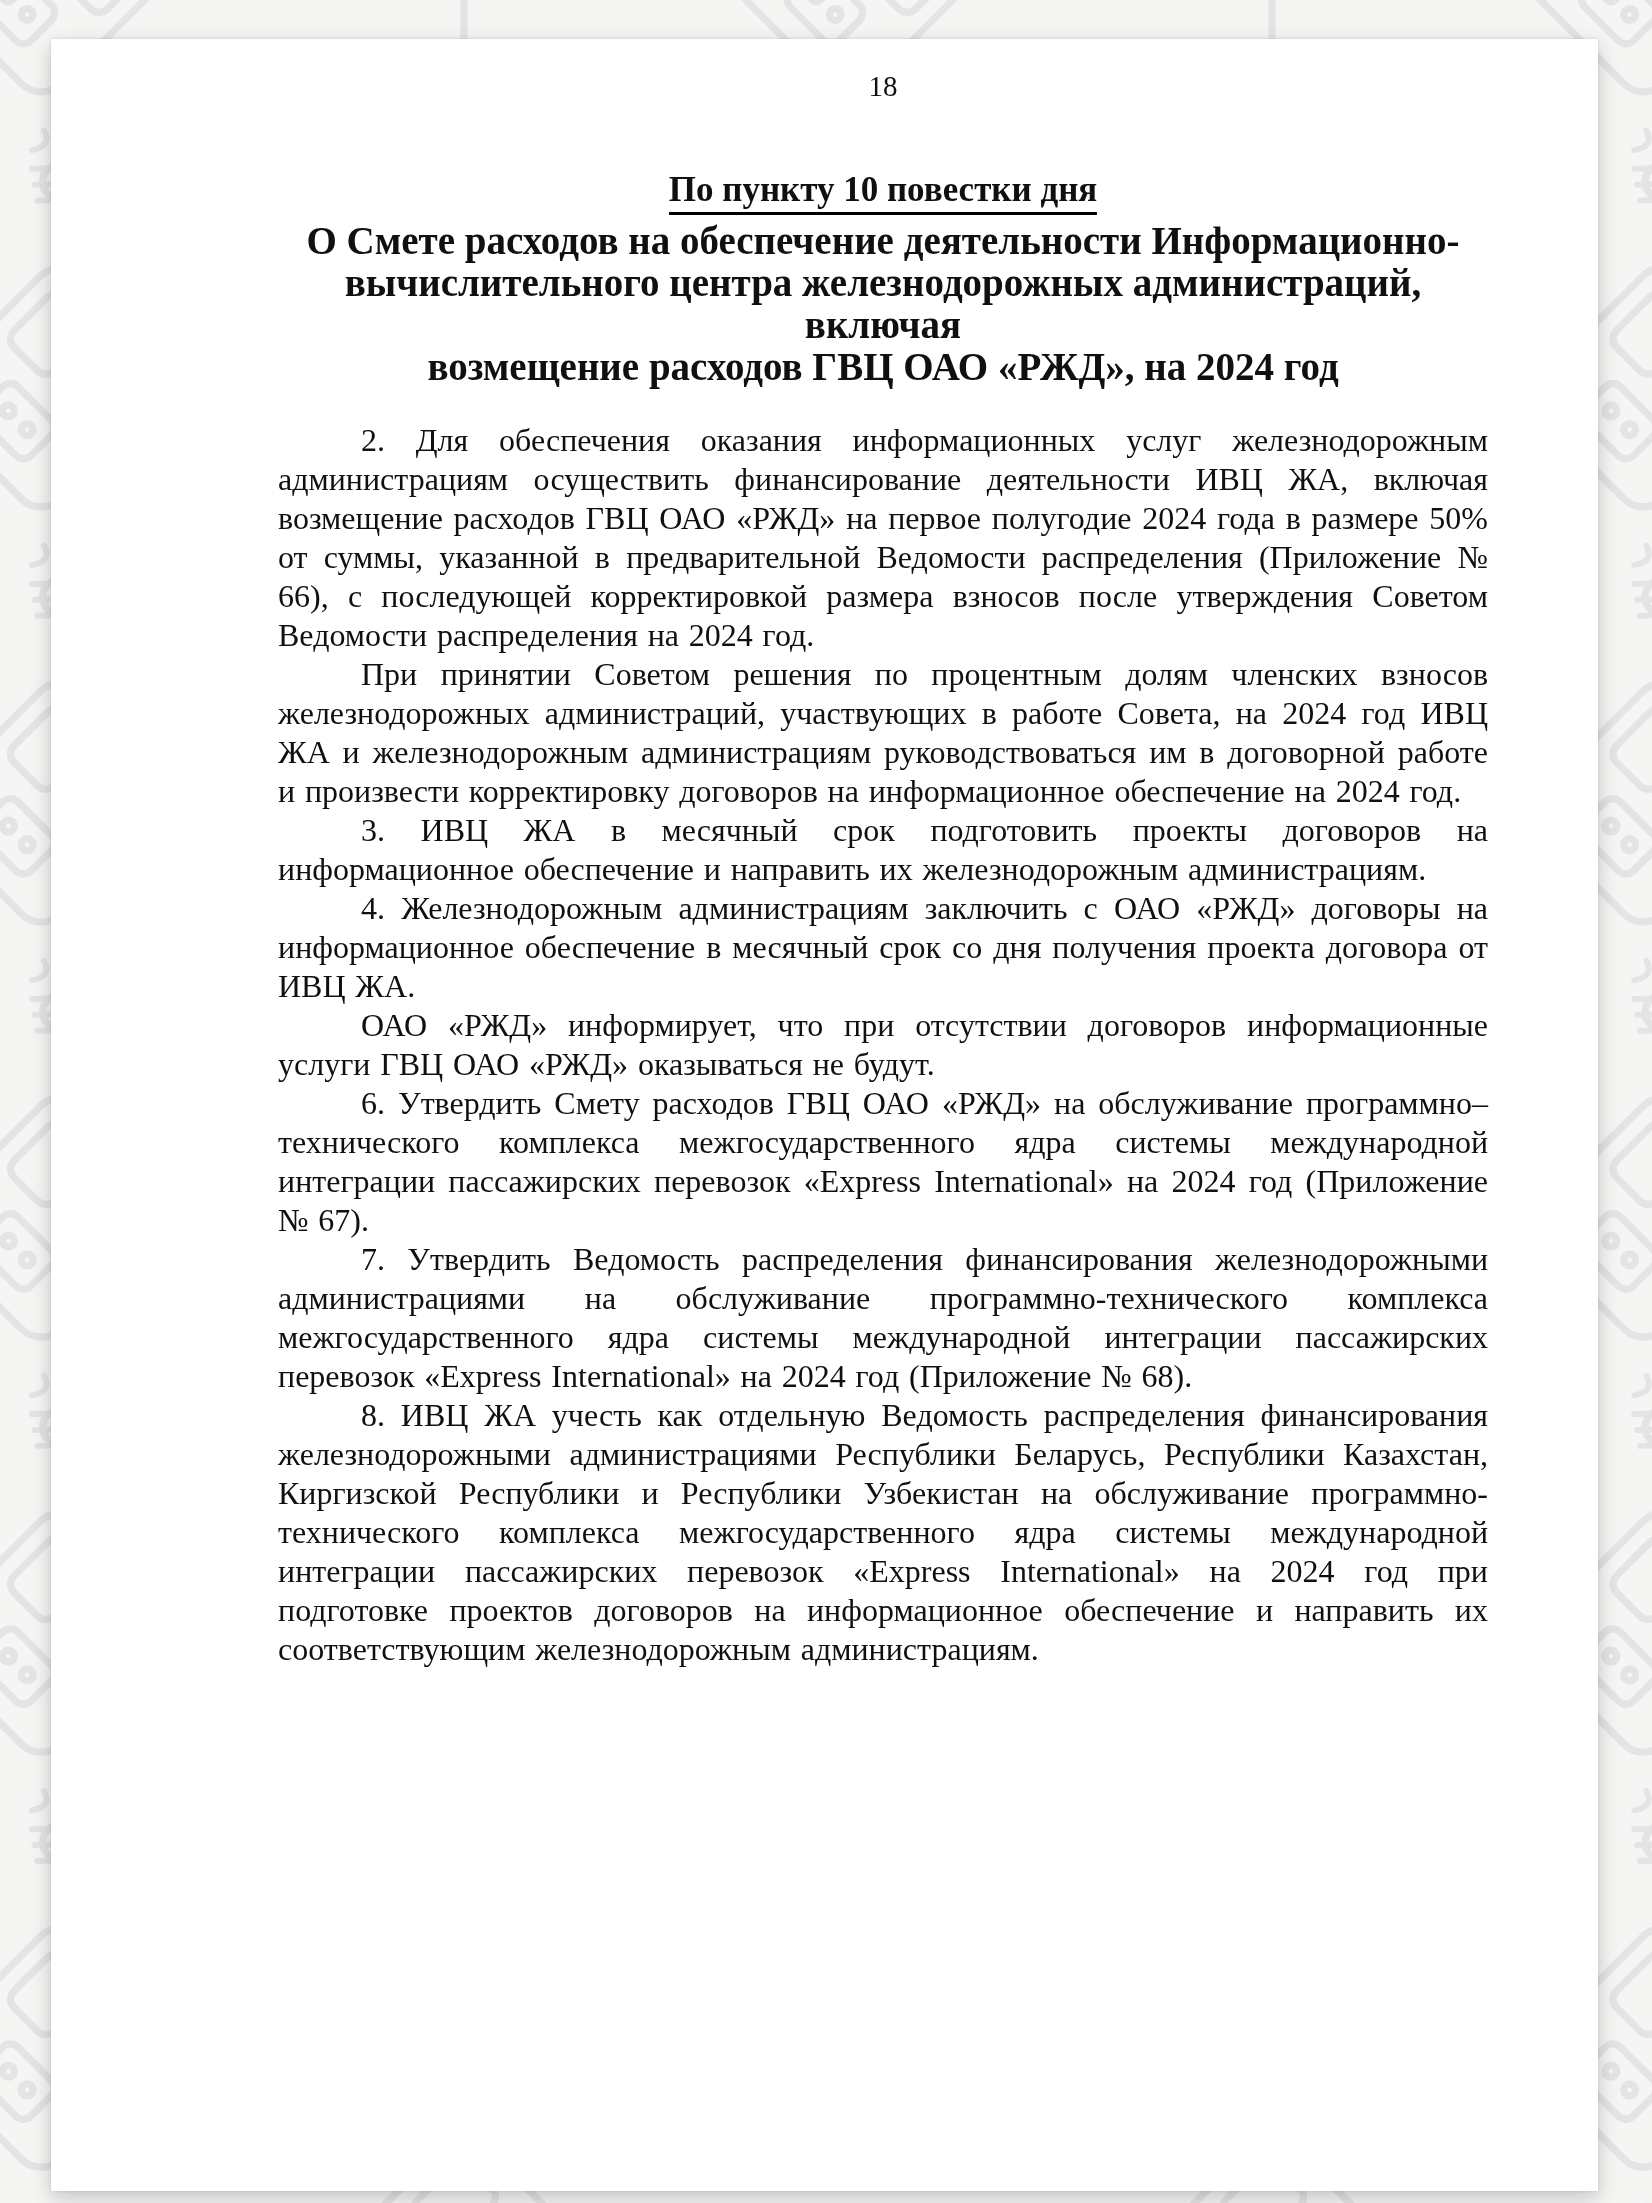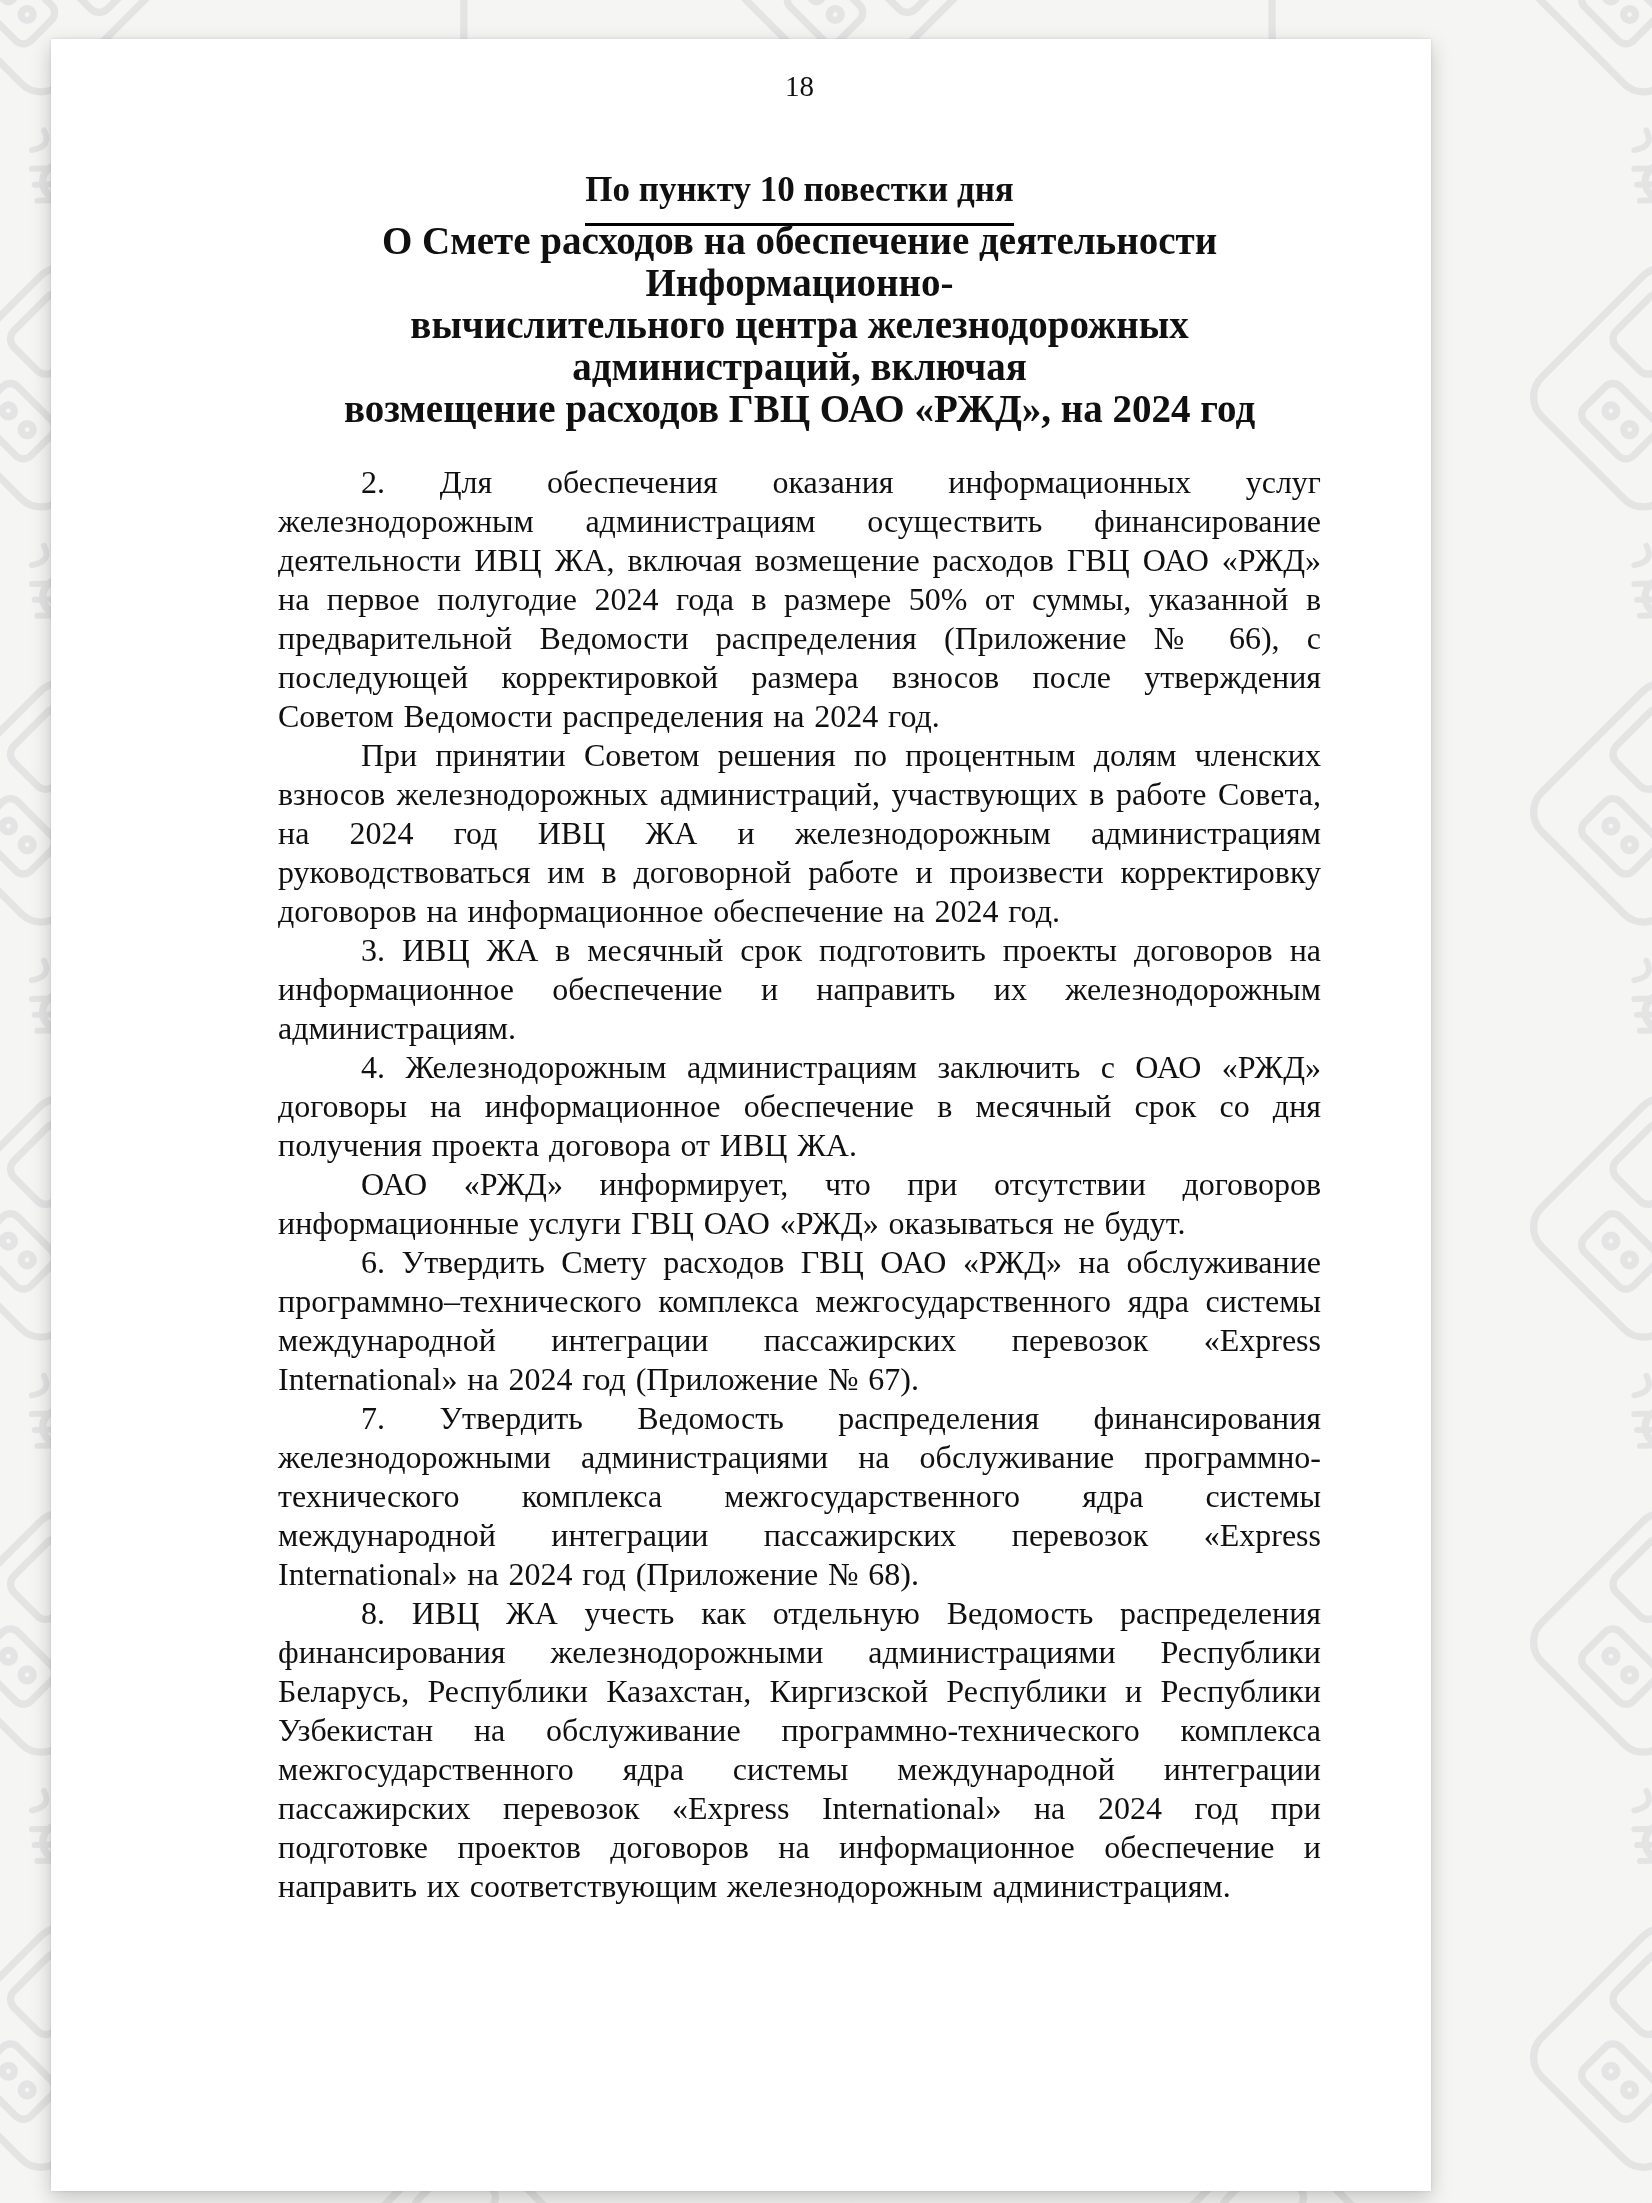--- a/index.html
+++ b/index.html
@@ -5,40 +5,40 @@
   html,body{margin:0;padding:0;}
   body{
     width:1653px;height:2204px;position:relative;overflow:hidden;
     background:#f5f5f4;
     font-family:"Liberation Serif","DejaVu Serif",serif;
   }
   
   .pattern-layer{position:absolute;left:0;top:0;width:1653px;height:2204px;}
   
   .sheet{
-    position:absolute;left:51px;top:39px;width:1380px;height:2152px;
+    position:absolute;left:51px;top:39px;width:1547px;height:2152px;
     background:#ffffff;
     box-shadow:0 7.3px 20px rgba(0,0,0,.20), 0 0 2.8px rgba(0,0,0,.12);
   }
   .sheet-inner{
     position:absolute;left:227px;right:110px;top:0;bottom:0;
     color:#101010;
   }
   .page-number{
     margin-top:31px;
     text-align:center;
     font-size:29px;line-height:33px;
   }
   .agenda-heading{
     margin-top:66px;
     text-align:center;
     font-size:35px;line-height:42px;font-weight:bold;
   }
   .agenda-heading .underline{
-    border-bottom:3.7px solid #000;padding-bottom:14px;text-align:center;
+    border-bottom:3.7px solid #000;padding-bottom:3px;text-align:center;
   }
   .doc-title{
     margin-top:9.2px;
     text-align:center;
     font-size:39px;line-height:42px;font-weight:bold;
   }
   .doc-title span{display:block;}
   .doc-body{margin-top:33px;}
   .doc-body p{
     margin:0;

